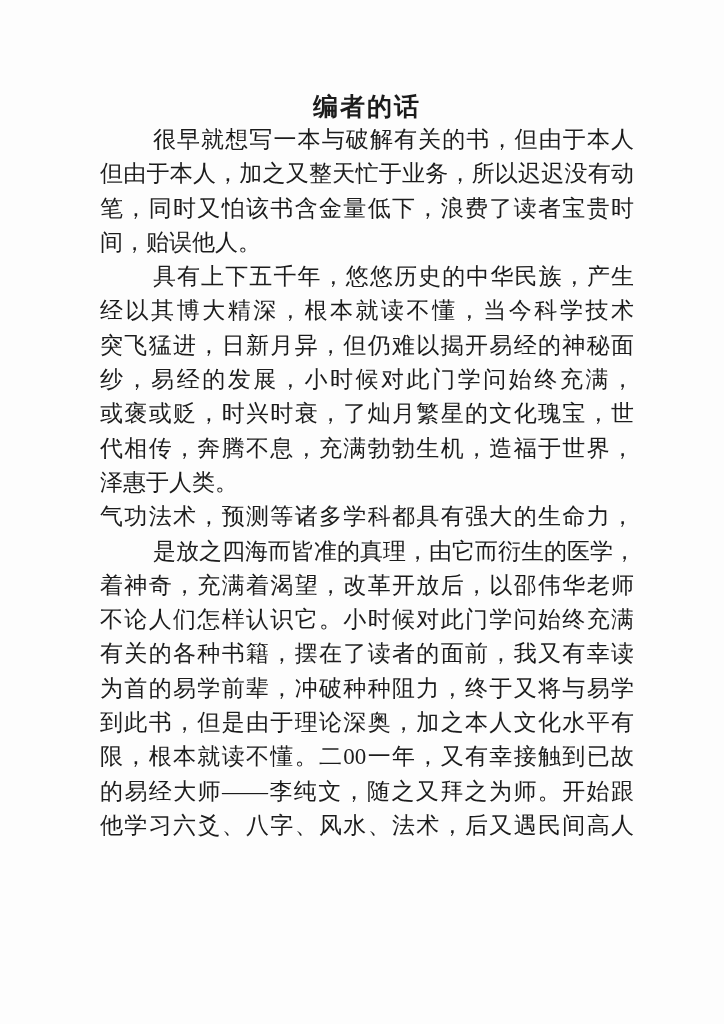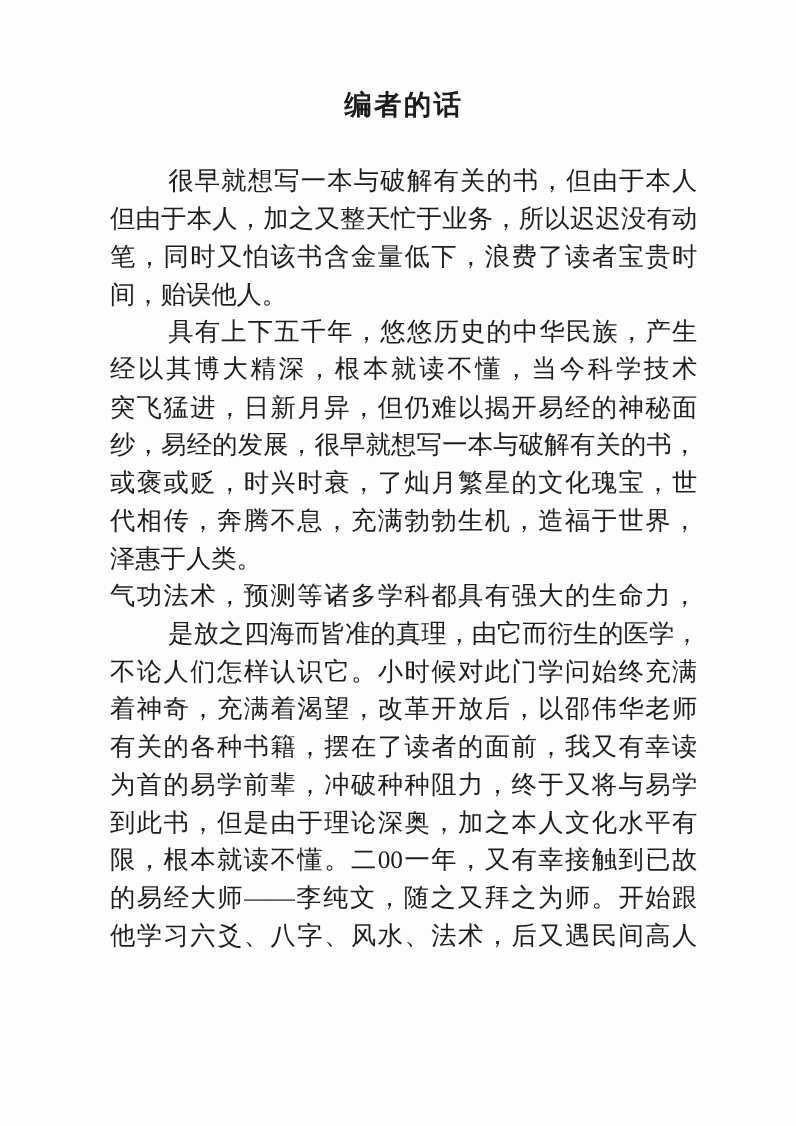--- a/index.html
+++ b/index.html
@@ -12,34 +12,34 @@
     width: 724px;
     height: 1024px;
     margin: 0 auto;
     background: #fdfdfd;
     color: #1c1c1c;
     font-family: "Liberation Serif", "DejaVu Serif", serif;
     overflow: hidden;
   }
   .doc-title {
     position: absolute;
-    top: 81px;
+    top: 91px;
     left: 100px;
     width: 534px;
     margin: 0;
     text-align: center;
     font-size: 25px;
     line-height: 30px;
     font-weight: 700;
     letter-spacing: 2px;
     font-family: "Liberation Sans", "DejaVu Sans", sans-serif;
   }
   .doc-body {
     position: absolute;
-    top: 148px;
+    top: 123px;
     left: 100px;
     width: 534px;
   }
   .text-line {
     font-size: 23px;
     height: 34.3px;
     line-height: 34.3px;
     text-align: justify;
     
     text-align-last: justify;
@@ -59,28 +59,28 @@
 <div class="page">
   <h1 class="doc-title">编者的话</h1>
   <div class="doc-body" id="doc-body">
       <div class="text-line first">很早就想写一本与破解有关的书，但由于本人</div>
       <div class="text-line">但由于本人，加之又整天忙于业务，所以迟迟没有动</div>
       <div class="text-line">笔，同时又怕该书含金量低下，浪费了读者宝贵时</div>
       <div class="text-line short">间，贻误他人。</div>
       <div class="text-line first">具有上下五千年，悠悠历史的中华民族，产生</div>
       <div class="text-line">经以其博大精深，根本就读不懂，当今科学技术</div>
       <div class="text-line">突飞猛进，日新月异，但仍难以揭开易经的神秘面</div>
-      <div class="text-line">纱，易经的发展，很早就想写一本与破解有关的书，</div>
+      <div class="text-line">纱，易经的发展，小时候对此门学问始终充满，</div>
       <div class="text-line">或褒或贬，时兴时衰，了灿月繁星的文化瑰宝，世</div>
       <div class="text-line">代相传，奔腾不息，充满勃勃生机，造福于世界，</div>
       <div class="text-line short">泽惠于人类。</div>
       <div class="text-line">气功法术，预测等诸多学科都具有强大的生命力，</div>
       <div class="text-line first">是放之四海而皆准的真理，由它而衍生的医学，</div>
+      <div class="text-line">着神奇，充满着渴望，改革开放后，以邵伟华老师</div>
       <div class="text-line">不论人们怎样认识它。小时候对此门学问始终充满</div>
-      <div class="text-line">着神奇，充满着渴望，改革开放后，以邵伟华老师</div>
       <div class="text-line">有关的各种书籍，摆在了读者的面前，我又有幸读</div>
       <div class="text-line">为首的易学前辈，冲破种种阻力，终于又将与易学</div>
       <div class="text-line">到此书，但是由于理论深奥，加之本人文化水平有</div>
       <div class="text-line">限，根本就读不懂。二00一年，又有幸接触到已故</div>
       <div class="text-line">的易经大师——李纯文，随之又拜之为师。开始跟</div>
       <div class="text-line">他学习六爻、八字、风水、法术，后又遇民间高人</div>
     </div>
 </div>
 
 </body></html>

